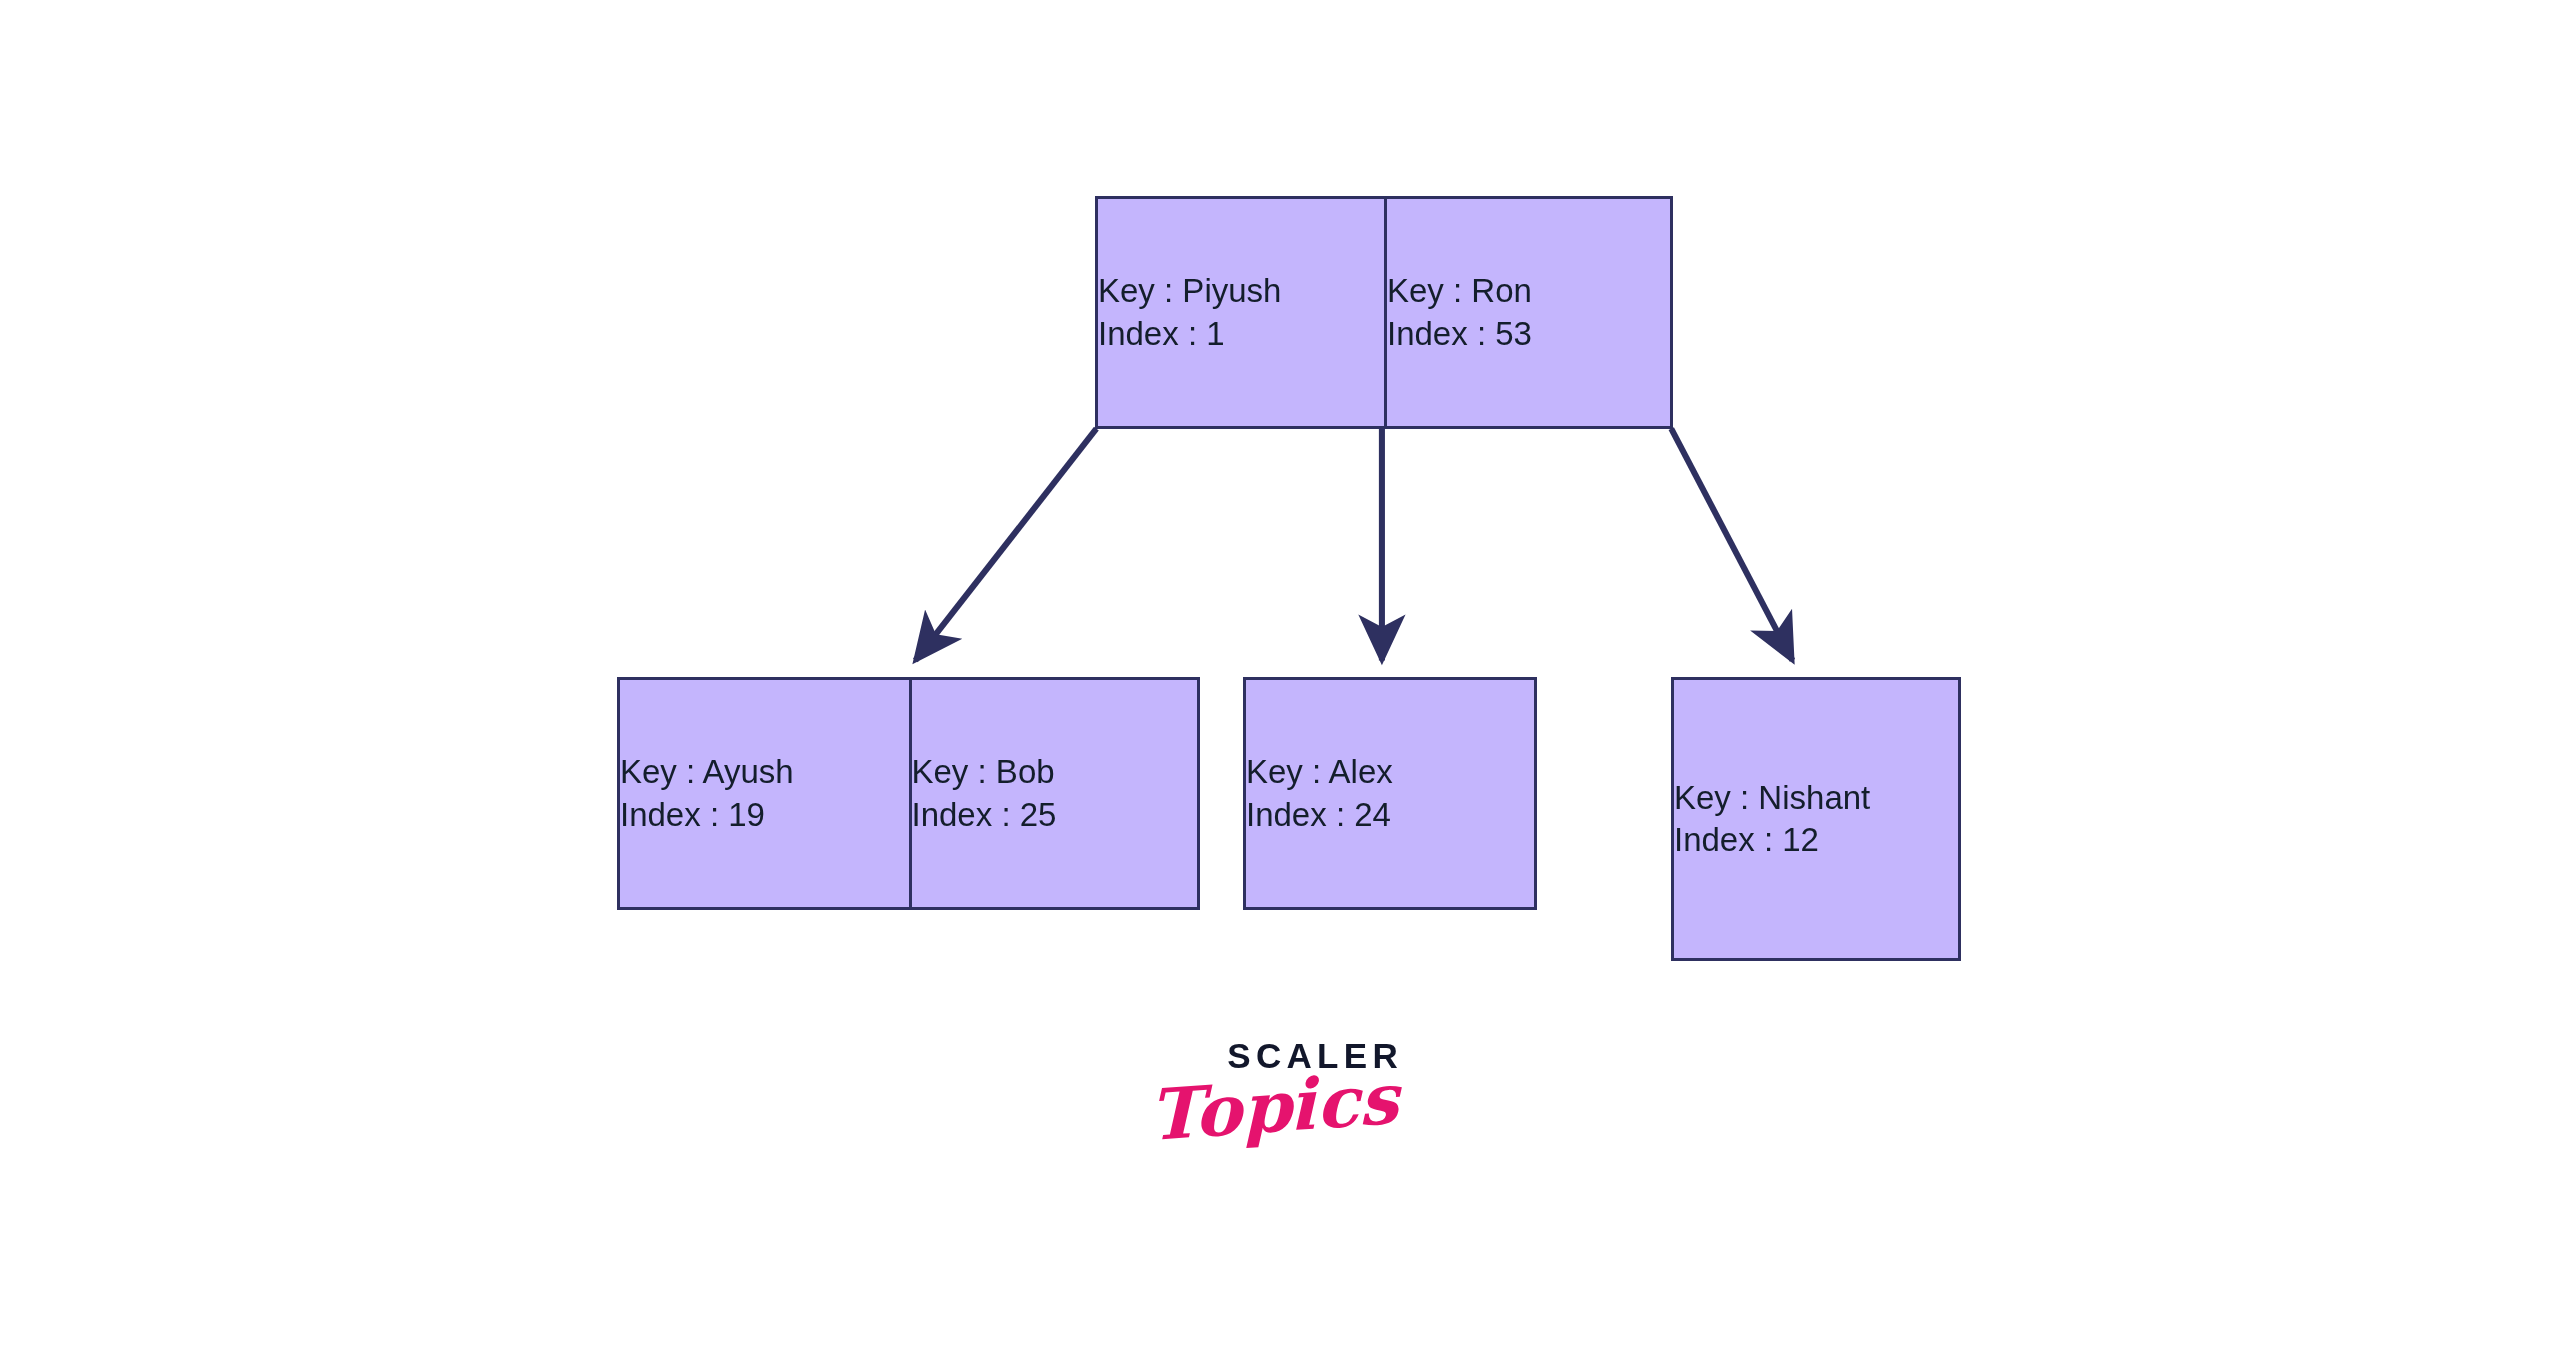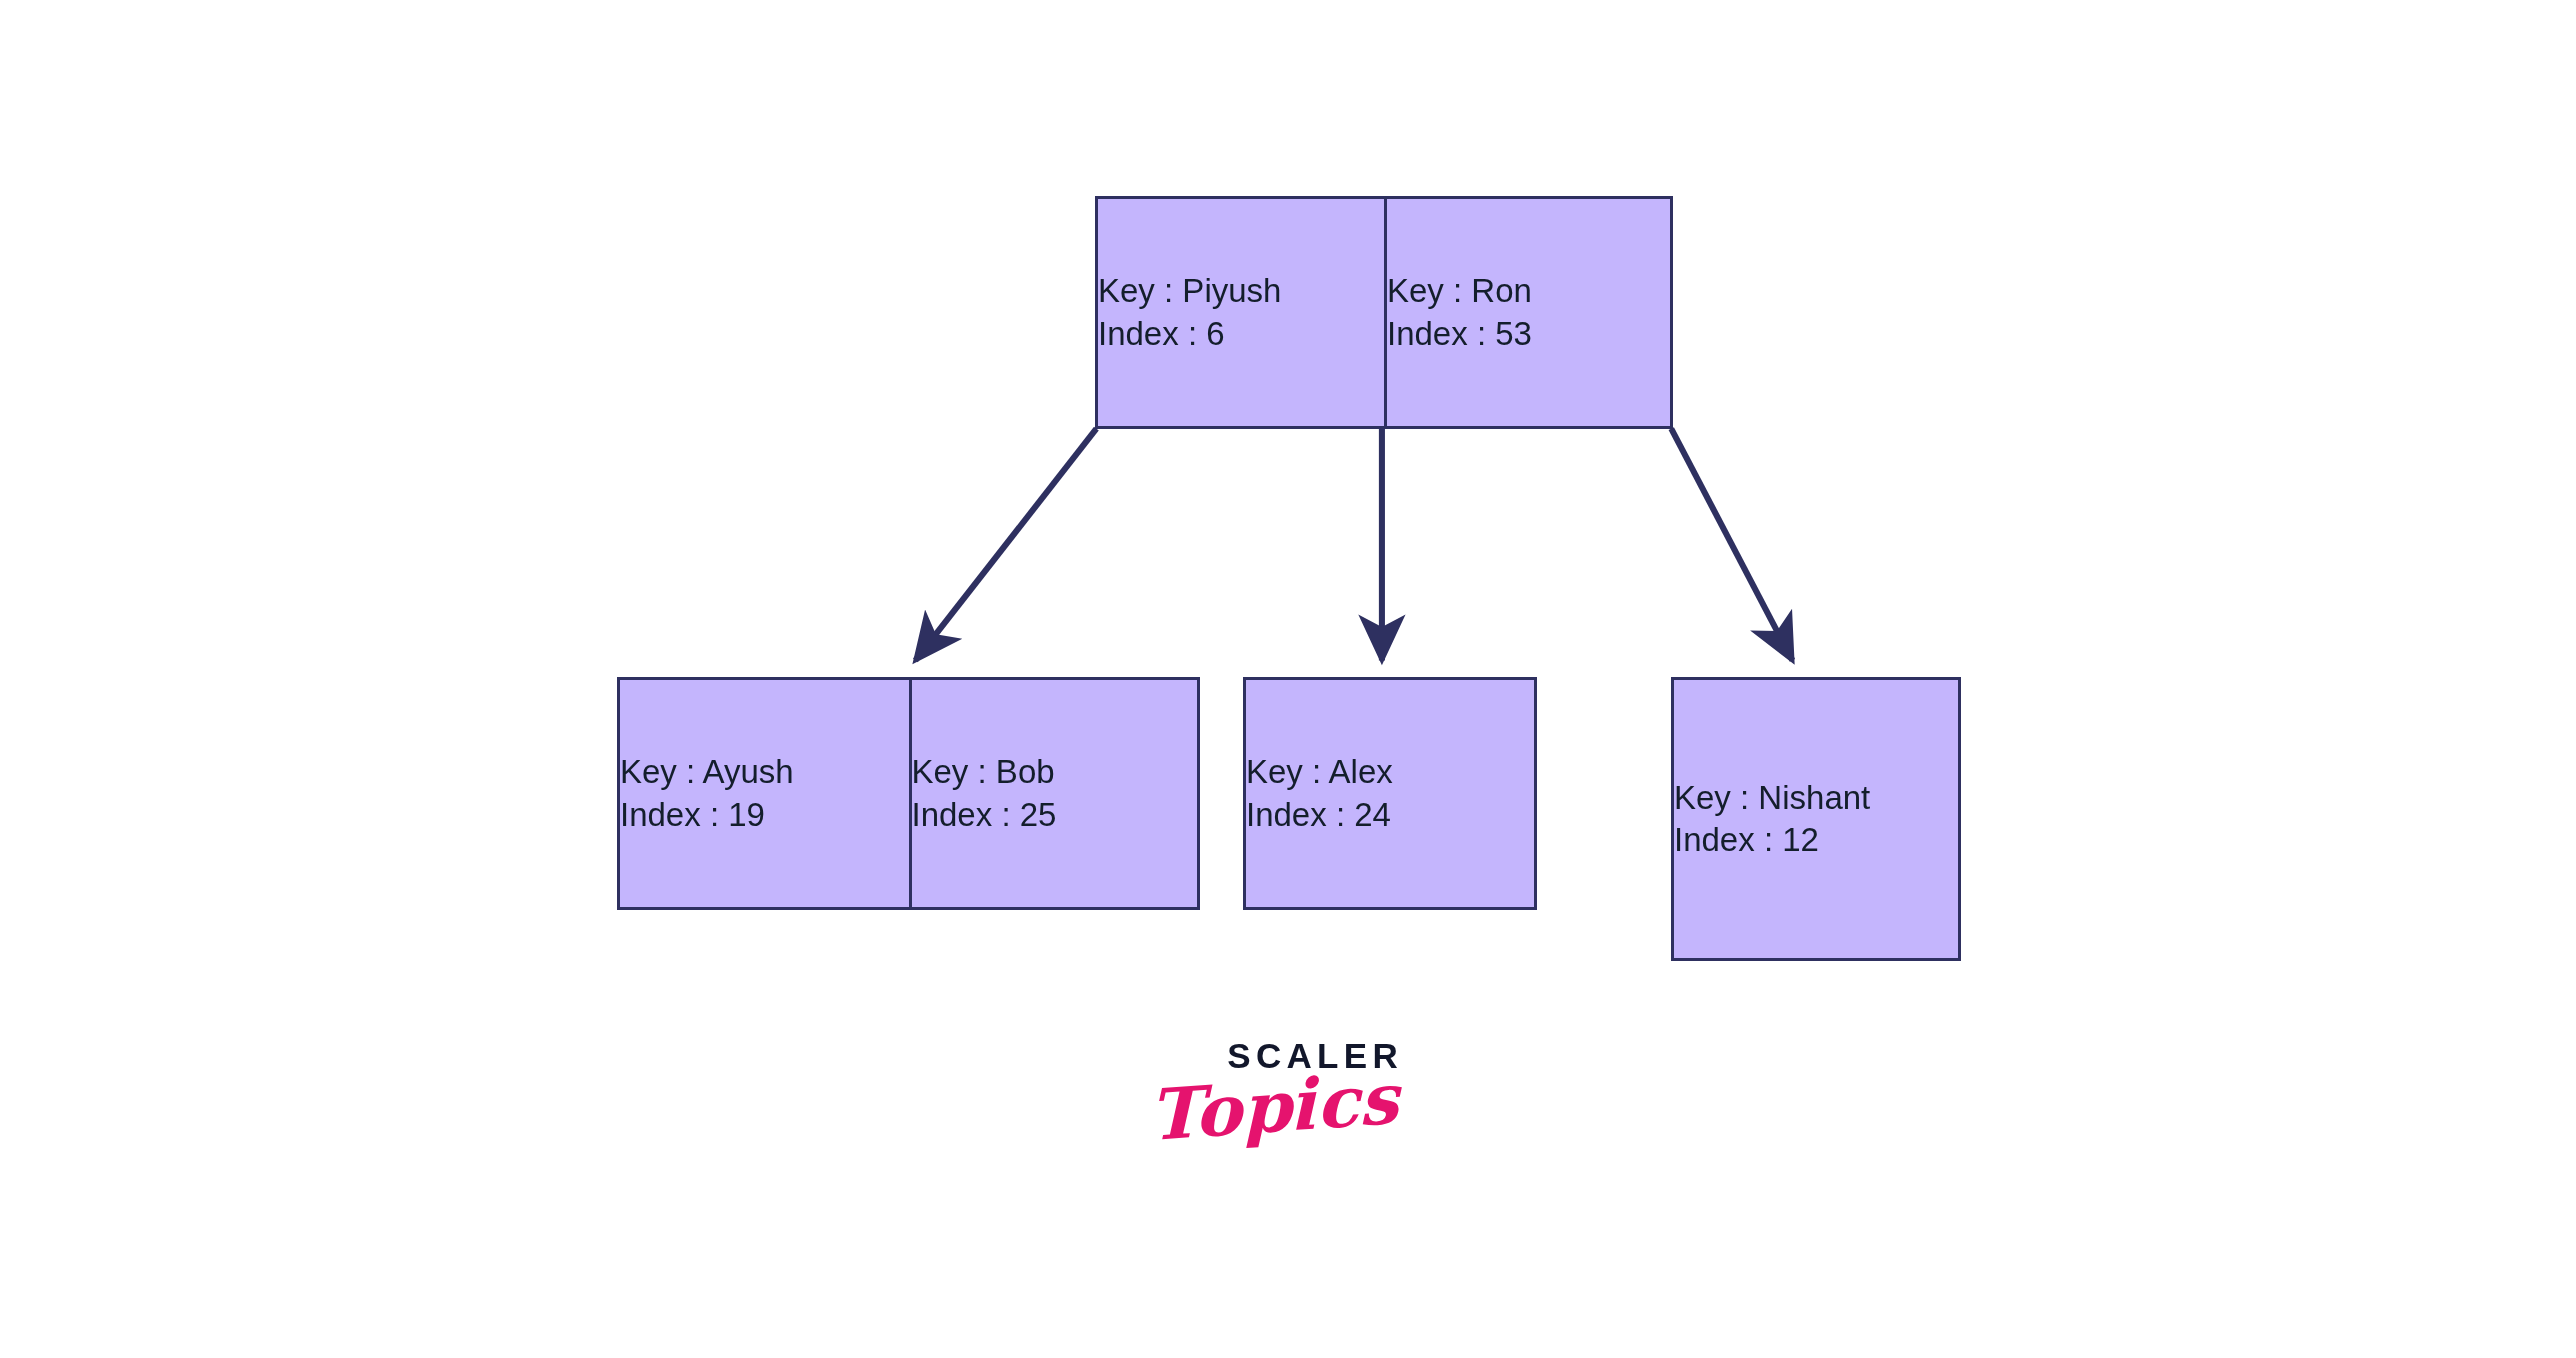--- a/index.html
+++ b/index.html
@@ -141,21 +141,21 @@
     <line x1="1447" y1="566" x2="1208" y2="872" stroke="#2e3060" stroke-width="8" marker-end="url(#arrowhead)"></line>
 
     <line x1="1824" y1="566" x2="1824" y2="872" stroke="#2e3060" stroke-width="8" marker-end="url(#arrowhead)"></line>
 
     <line x1="2206" y1="566" x2="2366" y2="872" stroke="#2e3060" stroke-width="8" marker-end="url(#arrowhead)"></line>
   </svg>
 
   <div class="node" id="node-root">
     <div class="cell">
       <span class="key-line">Key : Piyush</span>
-      <span class="index-line">Index : 6</span>
+      <span class="index-line">Index : 1</span>
     </div>
     <div class="cell">
       <span class="key-line">Key : Ron</span>
       <span class="index-line">Index : 53</span>
     </div>
   </div>
 
   <div class="node" id="node-leaf-1">
     <div class="cell">
       <span class="key-line">Key : Ayush</span>

